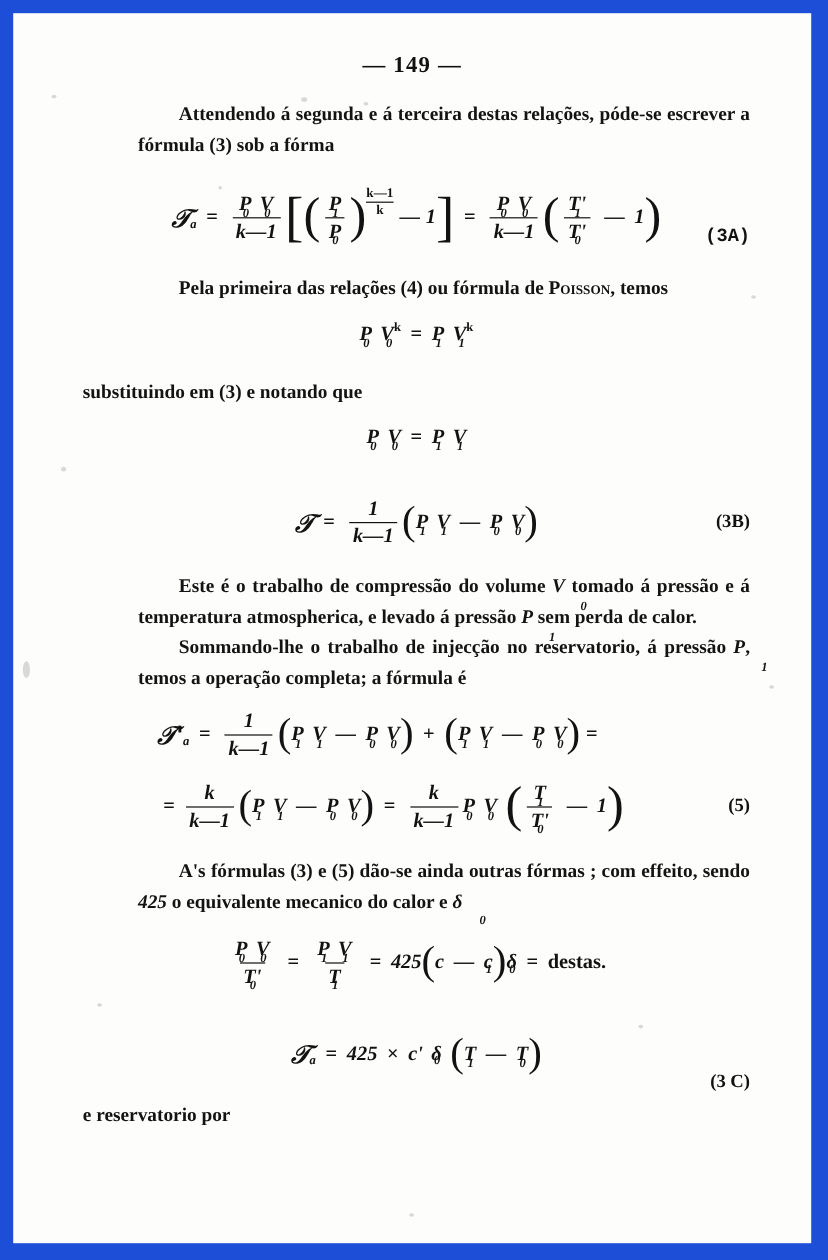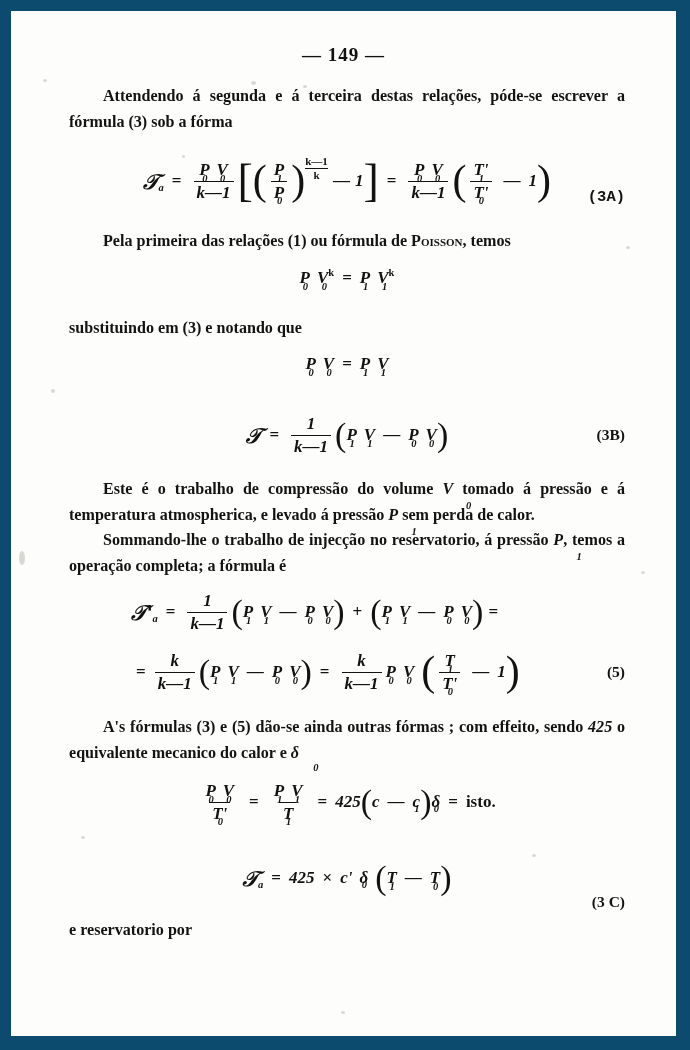--- a/index.html
+++ b/index.html
@@ -12,21 +12,21 @@
     width: 690px;
     height: 1050px;
     overflow: hidden;
     font-family: "Liberation Serif", "DejaVu Serif", serif;
   }
   .scan-frame {
     position: absolute;
     left: 0; top: 0;
     width: 690px;
     height: 1050px;
-    background: #0c4a6e;
+    background: #1d4ed8;
   }
   .page-sheet {
     position: absolute;
     left: 11px;
     top: 11px;
     width: 665px;
     height: 1025px;
     background: #fdfdfb;
     overflow: hidden;
   }
@@ -58,21 +58,21 @@
   }
   p.para {
     margin: 0 0 0 0;
     font-size: 16.1px;
     line-height: 25.5px;
     text-align: justify;
     text-justify: inter-word;
     color: #131313;
     font-weight: 600;
   }
-  p.para.indent { text-indent: 34px; }
+  p.para.indent { text-indent: 34px; margin-left: 46px; }
   .spacer-sm { height: 9px; }
   .spacer-md { height: 16px; }
   .spacer-lg { height: 22px; }
 
   
   .eq-row {
     position: relative;
     display: flex;
     align-items: center;
     font-size: 17px;
@@ -235,21 +235,21 @@
           <span class="den var it">T'<span class="sb">0</span></span>
         </span>
         <span class="op-wide">—</span>
         <span class="it">1</span>
         <span class="paren tall">)</span>
         <span class="eq-tag" style="top:auto;bottom:6px;transform:none;font-family:Liberation Mono, monospace;">(3A)</span>
       </div>
 
       <div class="spacer-md"></div>
 
-      <p class="para indent"><span>Pela primeira das relações (1) ou fórmula de </span><span class="smallcaps">Poisson</span><span>, temos</span></p>
+      <p class="para indent"><span>Pela primeira das relações (4) ou fórmula de </span><span class="smallcaps">Poisson</span><span>, temos</span></p>
 
       <div class="spacer-sm"></div>
 
       <div class="eq-row eq-center">
         <span class="var it">P<span class="sb">0</span></span>
         <span class="gap-v"></span>
         <span class="var it">V<span class="sup" style="font-style:normal;">k</span><span class="sb" style="left:40%;">0</span></span>
         <span class="op-wide">=</span>
         <span class="var it">P<span class="sb">1</span></span>
         <span class="gap-v"></span>
@@ -398,21 +398,21 @@
         </span>
         <span class="op-wide">=</span>
         <span class="it">425</span>
         <span class="paren">(</span>
         <span class="it">c</span>
         <span class="op-wide">—</span>
         <span class="var it">c<span class="sb" style="top:11px;">1</span></span>
         <span class="paren">)</span>
         <span class="var it">δ<span class="sb" style="top:11px;">0</span></span>
         <span class="op-wide">=</span>
-        <span>isto.</span>
+        <span>destas.</span>
       </div>
 
       <div class="spacer-md"></div>
 
 
       <div class="spacer-sm"></div>
 
       <div class="eq-row eq-center" style="min-height:46px;">
         <span class="script-t">𝒯</span>
           <span class="sub">a</span>

